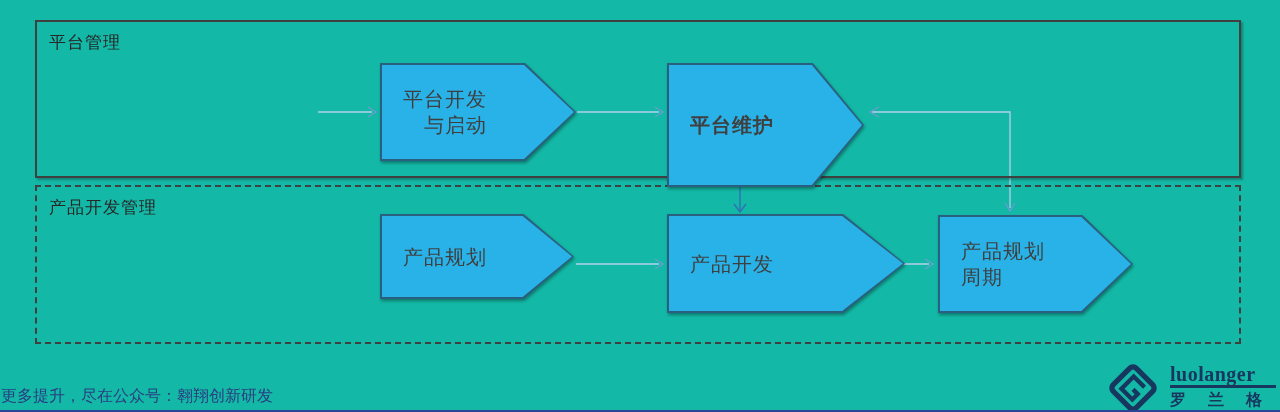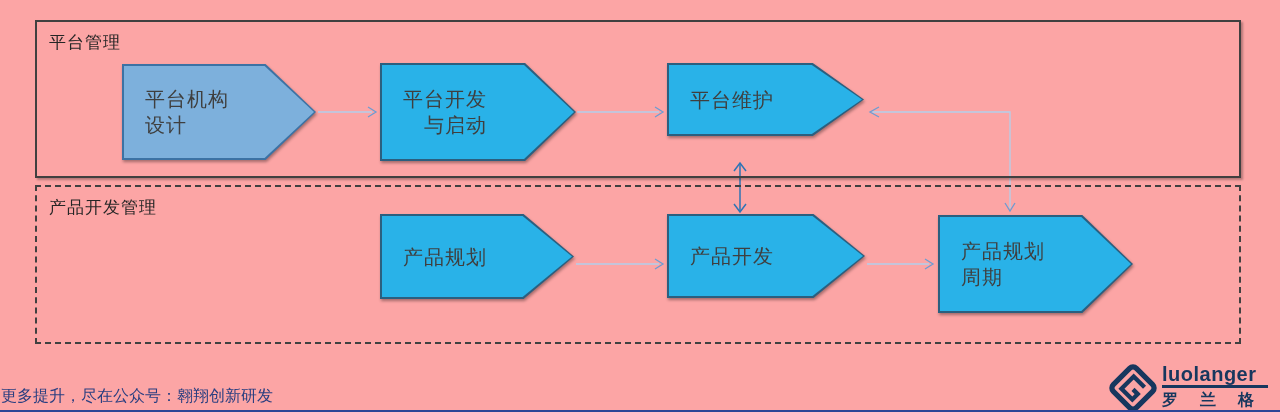--- a/index.html
+++ b/index.html
@@ -1,17 +1,17 @@
 <!DOCTYPE html>
 <html><head>
 <meta charset="utf-8">
 <style>
   html,body{margin:0;padding:0;background:#fff;}
   .canvas{
-    position:relative;width:1280px;height:412px;background:#fca5a5;overflow:hidden;
+    position:relative;width:1280px;height:412px;background:#14b8a6;overflow:hidden;
     font-family:"Liberation Sans","DejaVu Sans",sans-serif;
   }
   
   .lane{position:absolute;left:35px;width:1206px;box-sizing:border-box;background:transparent;z-index:2;}
   .lane-platform{top:20px;height:158px;border:2px solid #404040;box-shadow:2px 2px 2px rgba(0,0,0,0.28);}
   .lane-product{top:185px;height:159px;border:2px dashed #404040;}
   .lane-label{position:absolute;top:9px;left:12px;font-size:17px;color:#262626;letter-spacing:1px;}
   
   .chev{position:absolute;z-index:3;filter:drop-shadow(1.5px 2px 1.5px rgba(0,0,0,0.35));
         --clip:polygon(0% 0%,74% 0%,100% 50%,74% 100%,0% 100%);}
@@ -21,21 +21,21 @@
         padding-left:23px;box-sizing:border-box;font-size:20px;line-height:1.3;
         color:#3f3f3f;white-space:pre-line;letter-spacing:1px;}
   .chev.light{--fill:#7db0dc;--border:#3c72a4;}
   .chev.cyan{--fill:#29b2e8;--border:#2b5f7f;}
   
   .overlay{position:absolute;left:0;top:0;z-index:1;pointer-events:none;}
   
   .promo{position:absolute;left:1px;top:386px;font-size:16px;color:#293e80;z-index:4;}
   .logo{position:absolute;left:1104px;top:364px;display:flex;align-items:flex-start;z-index:4;}
   .logo-mark{width:58px;height:48px;}
-  .logo-text{margin-left:0;width:106px;}
+  .logo-text{margin-left:8px;width:106px;font-family:Liberation Serif, serif;}
   .logo-en{font-size:20px;font-weight:bold;color:#17375e;letter-spacing:0.5px;
            border-bottom:3.5px solid #17375e;padding-bottom:1px;line-height:1.0;}
   .logo-cn{font-size:16px;font-weight:bold;color:#17375e;letter-spacing:22px;
            margin-top:3px;white-space:nowrap;line-height:1.1;}
   .bottom-rule{position:absolute;left:0;bottom:0;width:100%;height:2px;background:#2b4497;z-index:4;}
 </style>
 </head>
 <body>
 
 <div class="canvas">
@@ -76,47 +76,41 @@
   </svg>
 
   <div class="lane lane-platform">
     <div class="lane-label">平台管理</div>
   </div>
 
   <div class="lane lane-product">
     <div class="lane-label">产品开发管理</div>
   </div>
 
-  <div class="chev light" style="left:122px;top:64px;width:194px;height:96px;">
-    <div class="shape-border"></div>
-    <div class="shape-fill"></div>
-    <div class="shape-label">平台机构
-设计</div>
-  </div>
 
   <div class="chev cyan" style="left:380px;top:63px;width:196px;height:98px;text-align:right;">
     <div class="shape-border"></div>
     <div class="shape-fill"></div>
     <div class="shape-label">平台开发
 与启动</div>
   </div>
 
-  <div class="chev cyan" style="left:667px;top:63px;width:197px;height:73px;">
+  <div class="chev cyan" style="left:667px;top:63px;width:197px;height:124px;font-weight:bold;">
     <div class="shape-border"></div>
     <div class="shape-fill"></div>
     <div class="shape-label">平台维护</div>
   </div>
 
   <div class="chev cyan" style="left:380px;top:214px;width:194px;height:85px;">
     <div class="shape-border"></div>
     <div class="shape-fill"></div>
     <div class="shape-label">产品规划</div>
   </div>
 
-  <div class="chev cyan" style="left:667px;top:214px;width:198px;height:84px;">
+  <div class="chev cyan" style="left:667px;top:214px;width:198px;height:99px;padding-left:40px;">
     <div class="shape-border"></div>
     <div class="shape-fill"></div>
     <div class="shape-label">产品开发</div>
   </div>
 
   <div class="chev cyan" style="left:938px;top:215px;width:195px;height:98px;">
     <div class="shape-border"></div>
     <div class="shape-fill"></div>
     <div class="shape-label">产品规划
 周期</div>

